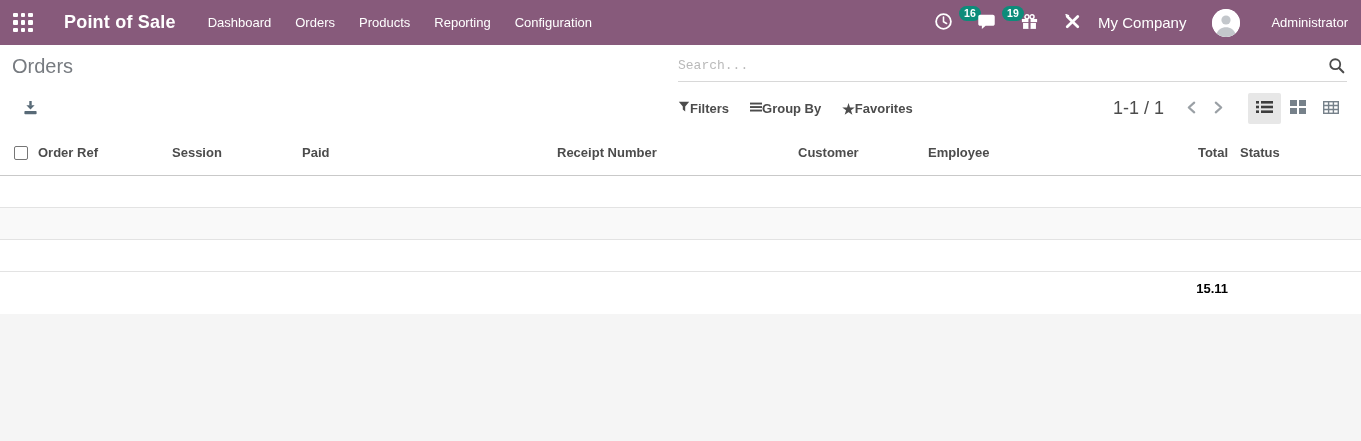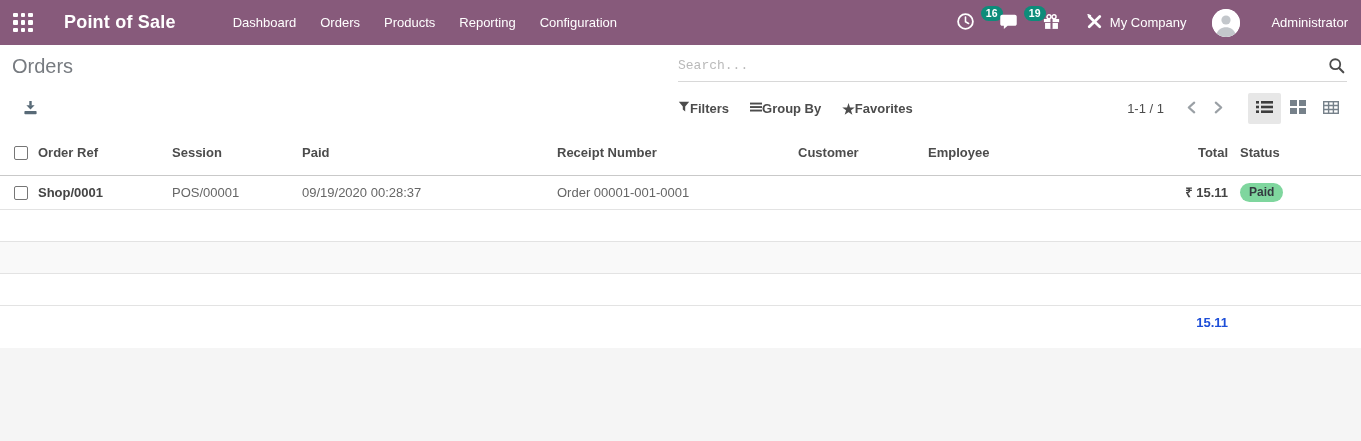--- a/index.html
+++ b/index.html
@@ -11,30 +11,30 @@
     color:#4c4c4c;
   }
   
   .navbar {
     height:45px; background:#875A7B; display:flex; align-items:center;
     padding:0 13px; color:#fff; box-shadow:0 1px 1px rgba(0,0,0,.15);
   }
   .apps-btn { width:20px; height:20px; display:grid; grid-template-columns:repeat(3,1fr);
     gap:2.5px; background:none; border:none; cursor:pointer; margin-right:31px; }
   .apps-btn i { background:#fff; border-radius:1px; width:4.5px; height:4.5px; display:block; }
-  .brand { font-size:18px; font-weight:700; color:#fff; margin-right:55px; letter-spacing:.2px; }
+  .brand { font-size:18px; font-weight:700; color:#fff; margin-right:30px; letter-spacing:.2px; }
   .nav-menu { display:flex; align-items:center; }
   .nav-menu a { color:#fff; font-size:13px; text-decoration:none; margin-right:20px; padding:4px 2px; }
   .nav-right { margin-left:auto; display:flex; align-items:center; }
   .nav-ibtn { position:relative; background:none; border:none; cursor:pointer; height:45px;
     display:flex; align-items:center; padding:0 6px; margin-left:12px; }
   .nav-badge { position:absolute; top:6px; left:31px; background:#0d8c7a; color:#fff;
     font-size:10.5px; font-weight:700; line-height:15px; padding:0 5px; border-radius:8px;
     font-family:"Liberation Sans", sans-serif; }
-  .company { color:#fff; font-size:13px; margin-left:0; cursor:pointer; }
+  .company { color:#fff; font-size:15px; margin-left:10px; cursor:pointer; }
   .userbox { display:flex; align-items:center; margin-left:26px; cursor:pointer;gap:25px; }
   .avatar { width:28px; height:28px; border-radius:50%; background:#fff; overflow:hidden;
     display:flex; align-items:center; justify-content:center; margin-right:6px; }
   .username { color:#fff; font-size:13px; }
   
   .cp { background:#fff; }
   .cp-row1 { display:flex; align-items:center; height:42px; padding-left:12px; }
   .page-title { font-size:20px; font-weight:400; color:#777b80; flex:1; }
   .search { width:669px; margin-right:14px; border-bottom:1px solid #d8d8d8;
     display:flex; align-items:center; height:31px; }
@@ -44,21 +44,21 @@
   .search-icon-btn { background:none; border:none; cursor:pointer; padding:2px; display:flex; }
   .cp-row2 { display:flex; align-items:center; height:43px; padding-left:12px; }
   .cp-left { flex:1; display:flex; align-items:center; }
   .export-btn { background:none; border:none; cursor:pointer; padding:4px; margin-left:6px; display:flex; }
   .cp-right { width:683px; display:flex; align-items:center; padding-right:14px; }
   .fbtn { display:flex; align-items:center; background:none; border:none; cursor:pointer;
     font-size:13px; font-weight:700; color:#4c4c4c; margin-right:21px;
     font-family:"Liberation Sans", sans-serif; }
   .fbtn .star { font-size:14px; line-height:12px; color:#4c4c4c; }
   .pager { margin-left:auto; display:flex; align-items:center; }
-  .pager-value { font-size:13px; color:#4c4c4c; margin-right:14px; }
+  .pager-value { font-size:18px; color:#4c4c4c; margin-right:14px; }
   .pager-btn { background:none; border:none; cursor:pointer; padding:4px 8px; display:flex; }
   .switcher { display:flex; margin-left:16px; }
   .sw-btn { width:33px; height:31px; display:flex; align-items:center; justify-content:center;
     background:none; border:none; cursor:pointer; border-radius:2px; }
   .sw-btn.active { background:#e7e7e7; }
   
   table { width:1361px; table-layout:fixed; border-collapse:collapse; background:#fff; font-size:13px; }
   th { height:45px; font-weight:700; color:#4c4c4c; text-align:left; vertical-align:middle;
     border-bottom:1px solid #c9c9c9; padding:0; }
   tbody td { height:34px; border-bottom:1px solid #e3e3e3; color:#666; padding:0; vertical-align:middle; }
@@ -66,21 +66,21 @@
   .num { text-align:right; padding-right:4px; }
   .status-cell { padding-left:8px; }
   .bold { font-weight:700; color:#454545; }
   .cb { width:14px; height:14px; border:1px solid #767676; border-radius:2px; background:#fff;
     display:inline-block; vertical-align:middle; cursor:pointer; }
   tr.filler td { height:32px; }
   tr.filler.gray td { background:#f9f9f9; }
   .badge-paid { display:inline-block; background:#7fd69e; color:#343a40; border-radius:10px;
     padding:1px 9px; font-size:12px; font-weight:700; line-height:17px; }
   tfoot td { height:43px; border:none; vertical-align:top; padding-top:9px; background:#fff; }
-  tfoot .num { font-weight:700; color:#1d4ed8; }
+  tfoot .num { font-weight:700; color:#000000; }
 </style>
 </head>
 <body>
 
 <header class="navbar">
   <button class="apps-btn" aria-label="apps">
     <i></i>
       <i></i>
       <i></i>
       <i></i>
@@ -276,33 +276,20 @@
       <th>Session</th>
       <th>Paid</th>
       <th>Receipt Number</th>
       <th>Customer</th>
       <th>Employee</th>
       <th class="num">Total</th>
       <th class="status-cell">Status</th>
     </tr>
   </thead>
   <tbody>
-    <tr>
-      <td class="col-cb"><span class="cb"></span></td>
-      <td class="bold">Shop/0001</td>
-      <td>POS/00001</td>
-      <td>09/19/2020 00:28:37</td>
-      <td>Order 00001-001-0001</td>
-      <td></td>
-      <td></td>
-      <td class="num bold">₹ 15.11</td>
-      <td class="status-cell">
-        <span class="badge-paid">Paid</span>
-      </td>
-    </tr>
     <tr class="filler">
         <td colspan="9"></td>
       </tr>
     <tr class="filler gray">
         <td colspan="9"></td>
       </tr>
     <tr class="filler">
         <td colspan="9"></td>
       </tr>
   </tbody>

